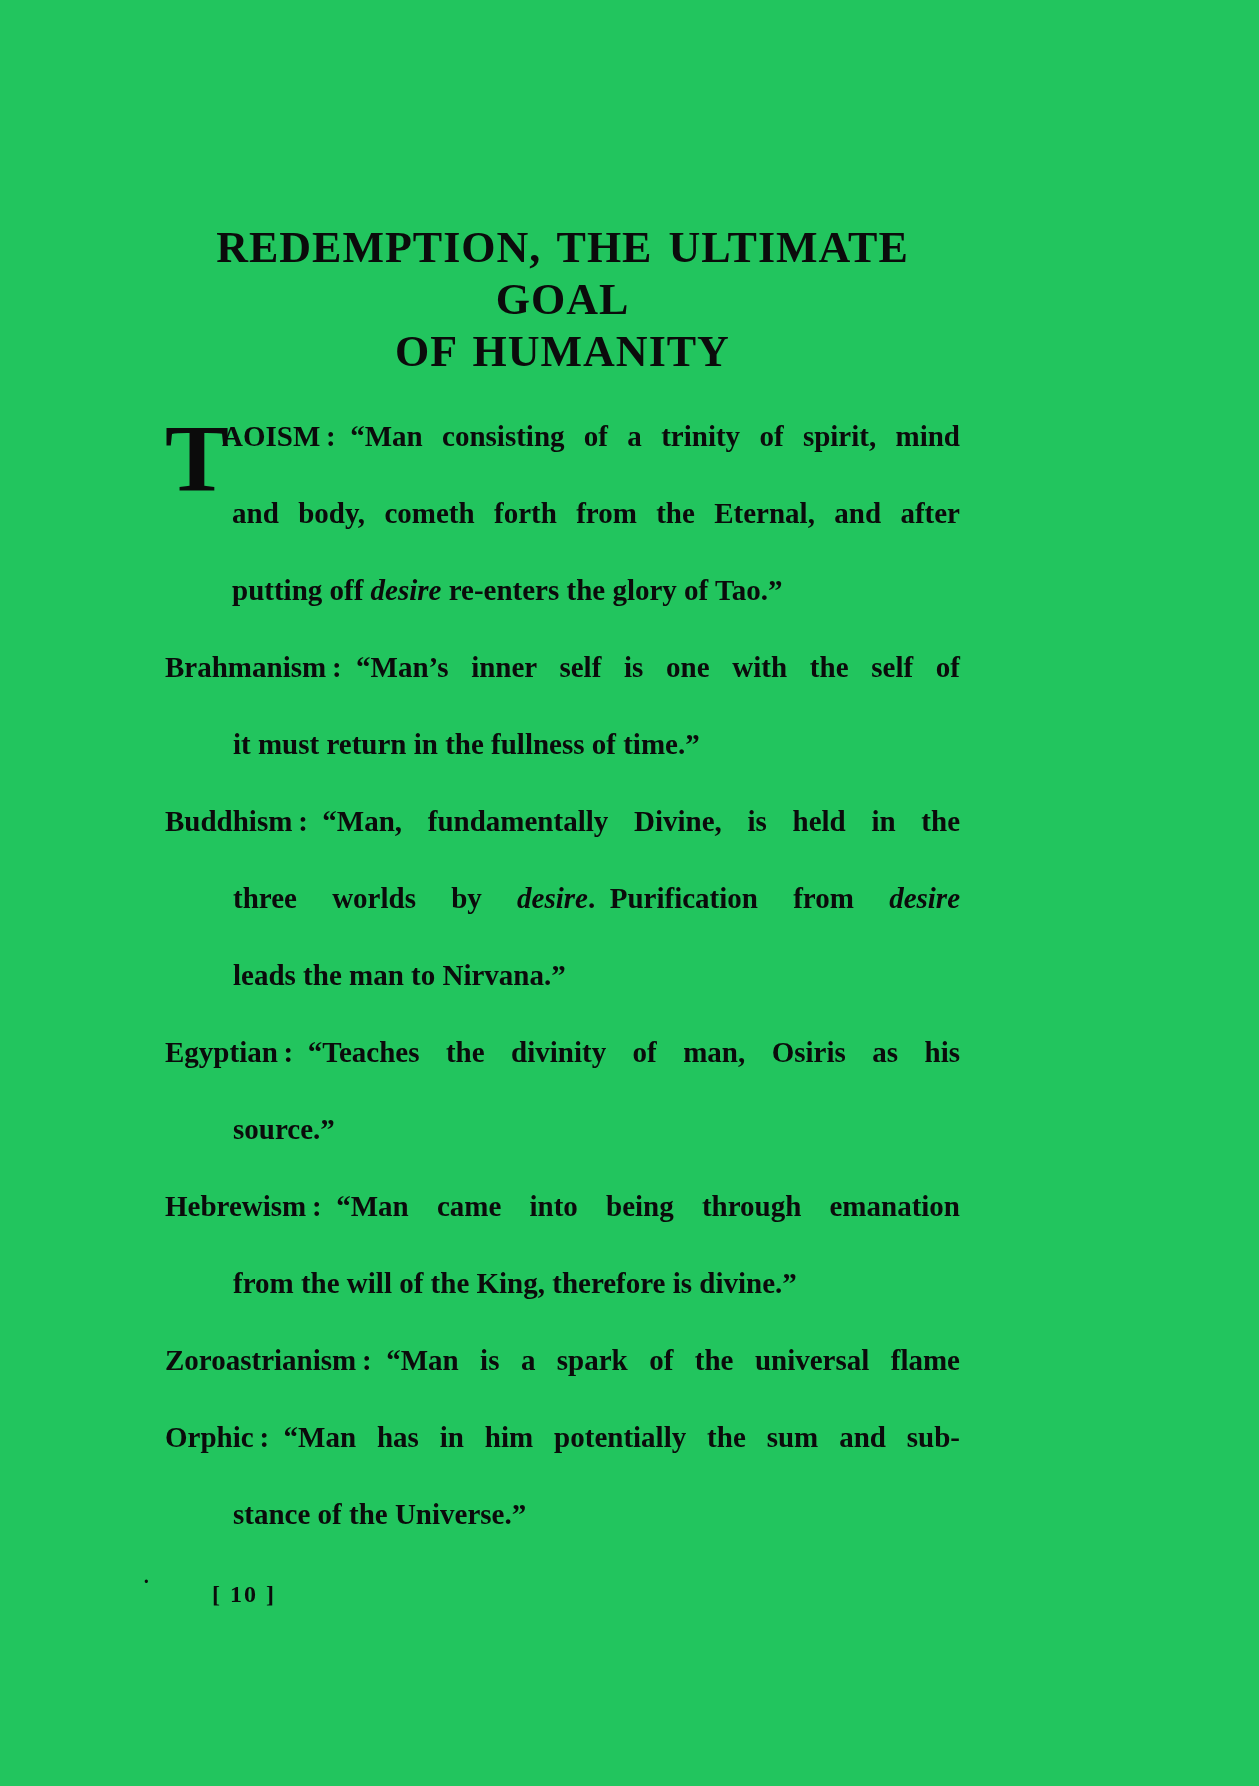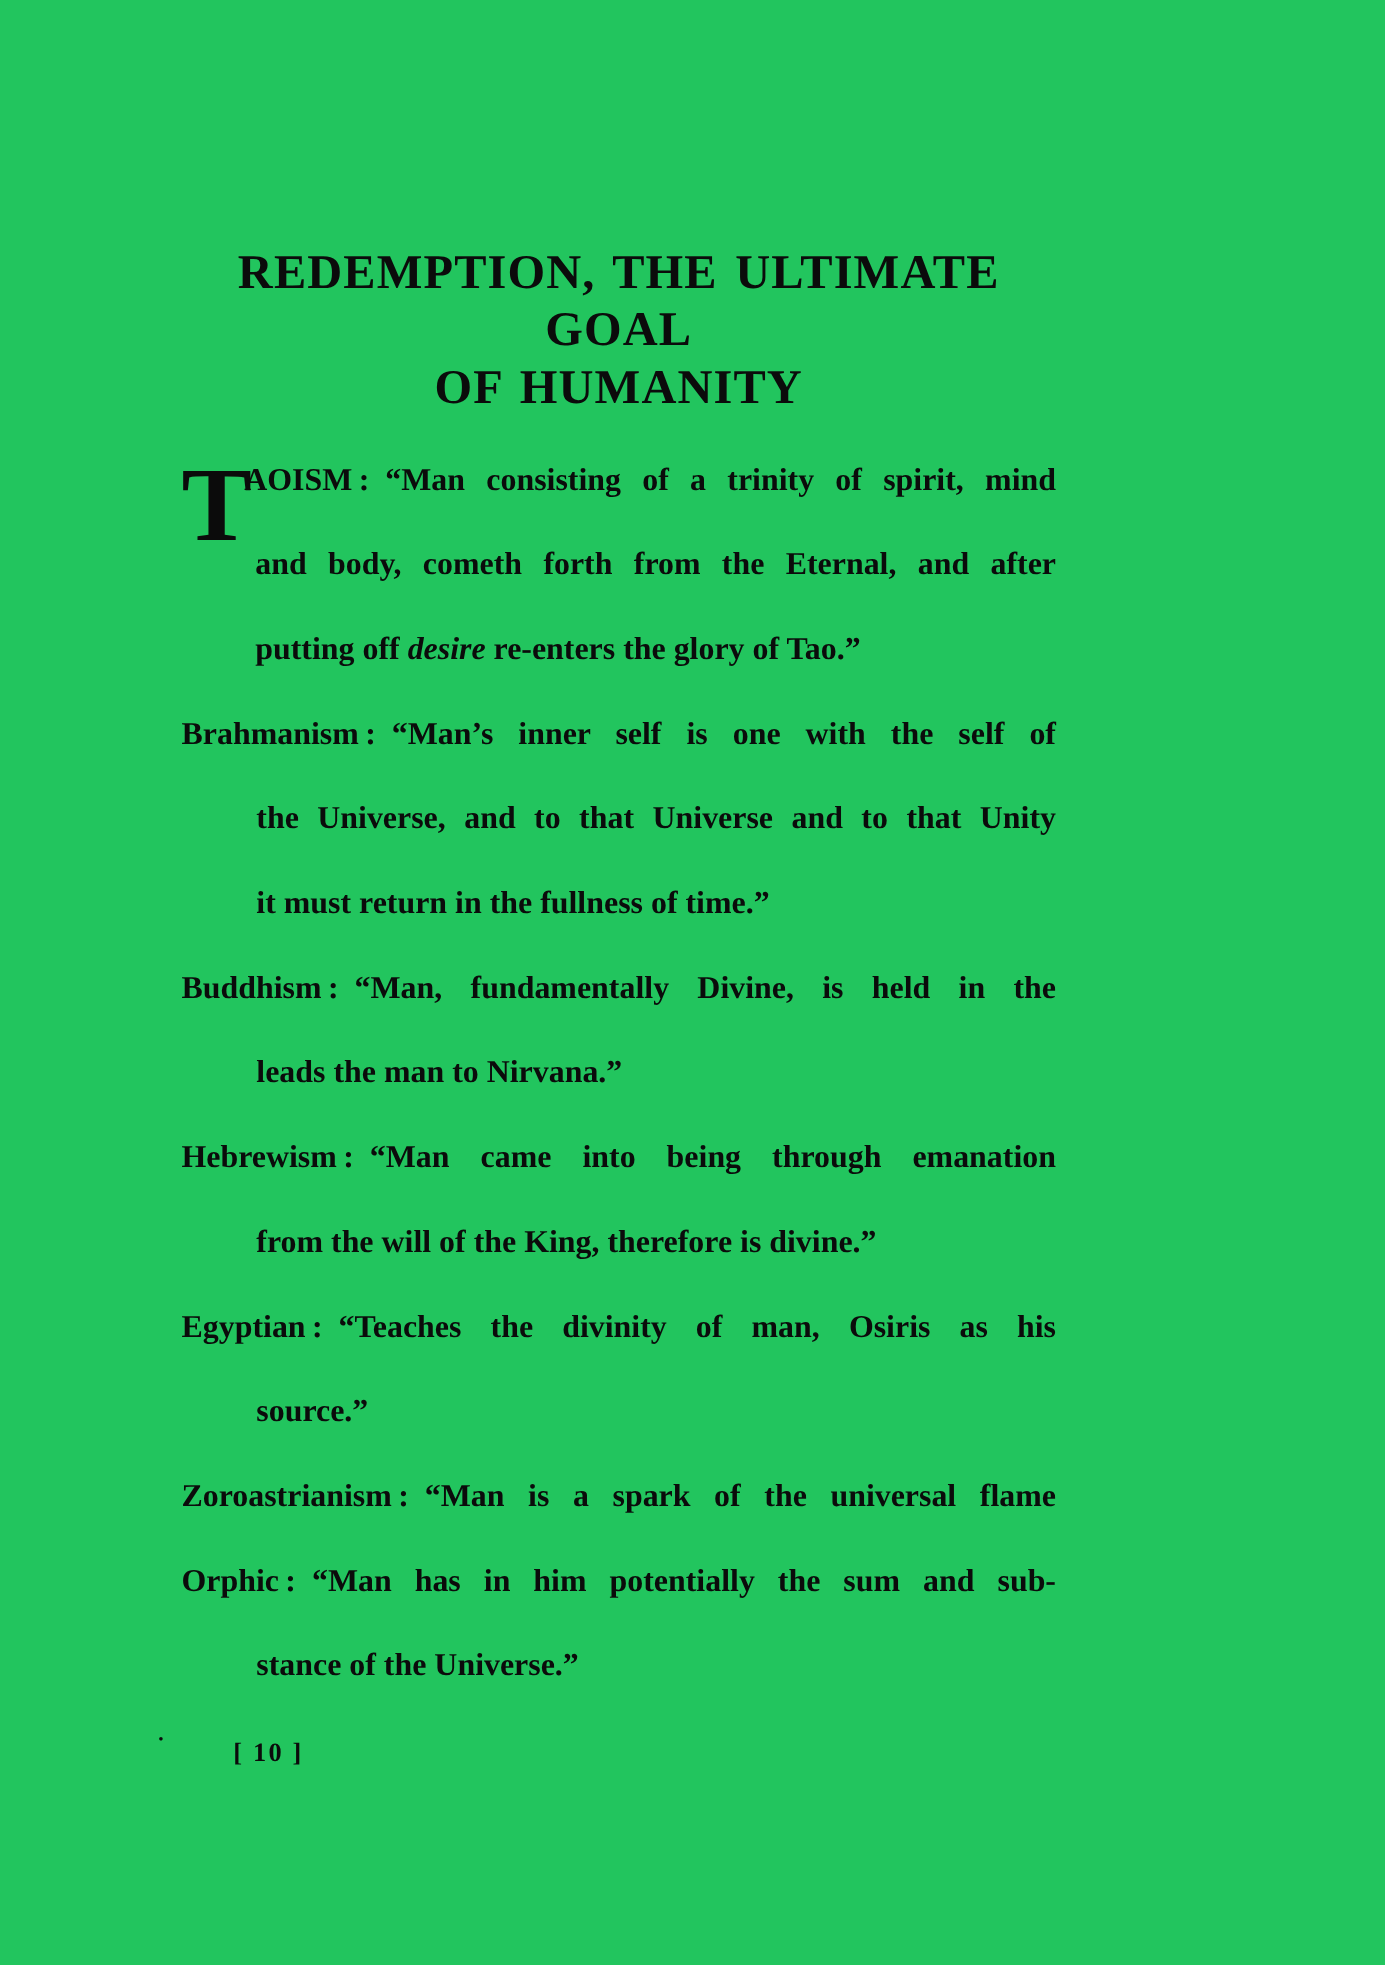--- a/index.html
+++ b/index.html
@@ -74,34 +74,34 @@
     </h1>
     <div class="paragraphs" id="paragraphs">
         <div class="para">
           <span class="dropcap">T</span>
           <div class="line" style="padding-left: 57px;">AOISM : “Man consisting of a trinity of spirit, mind</div>
           <div class="line" style="padding-left: 67px;">and body, cometh forth from the Eternal, and after</div>
           <div class="line last" style="padding-left: 67px; text-align: center;">putting off <i>desire</i> re-enters the glory of Tao.”</div>
         </div>
         <div class="para">
           <div class="line" style="padding-left: 0px;">Brahmanism : “Man’s inner self is one with the self of</div>
-          <div class="line" style="padding-left: 68px;">the Universe, and to that Universe and to that Unity</div>
           <div class="line last" style="padding-left: 68px;">it must return in the fullness of time.”</div>
         </div>
         <div class="para">
           <div class="line" style="padding-left: 0px;">Buddhism : “Man, fundamentally Divine, is held in the</div>
+          <div class="line" style="padding-left: 68px;">three worlds by <i>desire</i>. Purification from <i>desire</i></div>
           <div class="line last" style="padding-left: 68px;">leads the man to Nirvana.”</div>
+        </div>
+        <div class="para">
+          <div class="line" style="padding-left: 0px;">Egyptian : “Teaches the divinity of man, Osiris as his</div>
+          <div class="line last" style="padding-left: 68px;">source.”</div>
         </div>
         <div class="para">
           <div class="line" style="padding-left: 0px;">Hebrewism : “Man came into being through emanation</div>
           <div class="line last" style="padding-left: 68px;">from the will of the King, therefore is divine.”</div>
-        </div>
-        <div class="para">
-          <div class="line" style="padding-left: 0px;">Egyptian : “Teaches the divinity of man, Osiris as his</div>
-          <div class="line last" style="padding-left: 68px;">source.”</div>
         </div>
         <div class="para">
           <div class="line" style="padding-left: 0px;">Zoroastrianism : “Man is a spark of the universal flame</div>
         </div>
         <div class="para">
           <div class="line" style="padding-left: 0px;">Orphic : “Man has in him potentially the sum and sub-</div>
           <div class="line last" style="padding-left: 68px;">stance of the Universe.”</div>
         </div>
         <div class="para">
           <span class="margin-mark">·</span>

